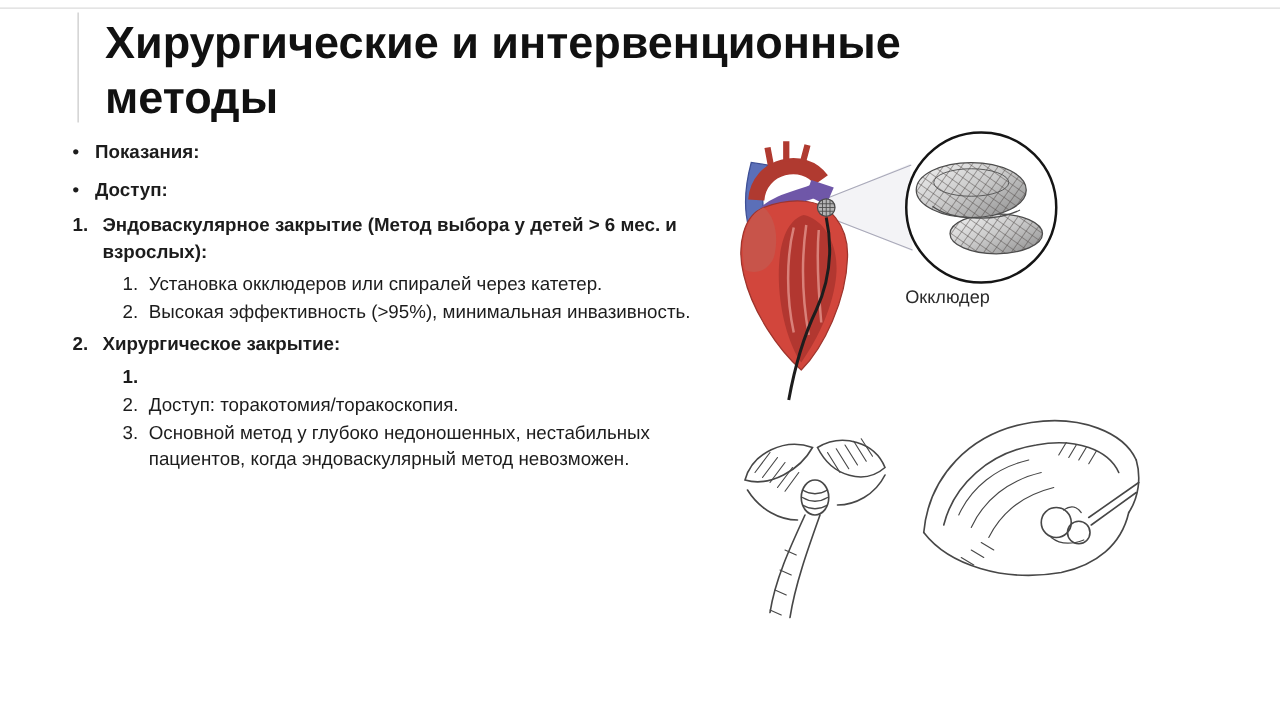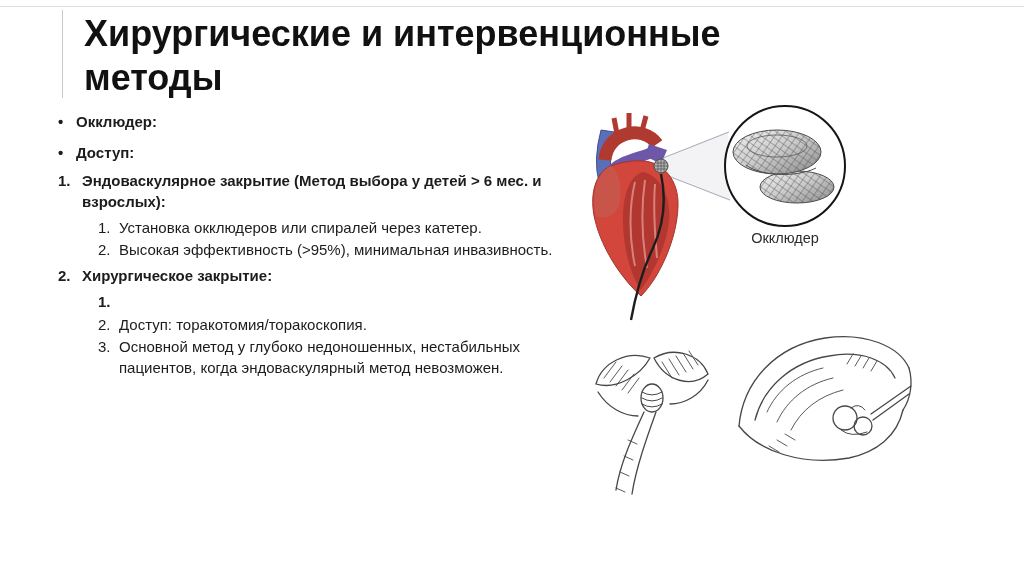--- a/index.html
+++ b/index.html
@@ -30,39 +30,39 @@
 
   .b-row   { margin-bottom:10px; }
   .para    { margin-bottom:9px; }
   .methods-row { margin:3px 0 8px 0; }
   .method  { margin-bottom:5px; }
   .sub     { padding-left:40px; margin-bottom:5px; }
   .sub .row{ margin-bottom:2px; }
 
   .figure-svg { position:absolute; left:550px; top:90px; width:474px; height:470px; }
   .occluder-caption {
-    position:absolute; left:705px; top:230px; width:160px;
+    position:absolute; left:678px; top:230px; width:160px;
     text-align:center; font-size:14.5px; color:#2b2b2b;
   }
 </style>
 </head>
 <body>
 
 <div class="slide">
 
   <div class="top-rule"></div>
   <div class="left-rule"></div>
 
   <h1 class="title">Хирургические и интервенционные методы</h1>
 
   <div class="content">
 
     <div class="row b-row bold">
       <span class="marker">•</span>
-      <span>Окклюдер:</span>
+      <span>Показания:</span>
     </div>
 
 
     <div class="row methods-row bold">
       <span class="marker">•</span>
       <span>Доступ:</span>
     </div>
 
     <div class="row method bold">
       <span class="num">1.</span>

